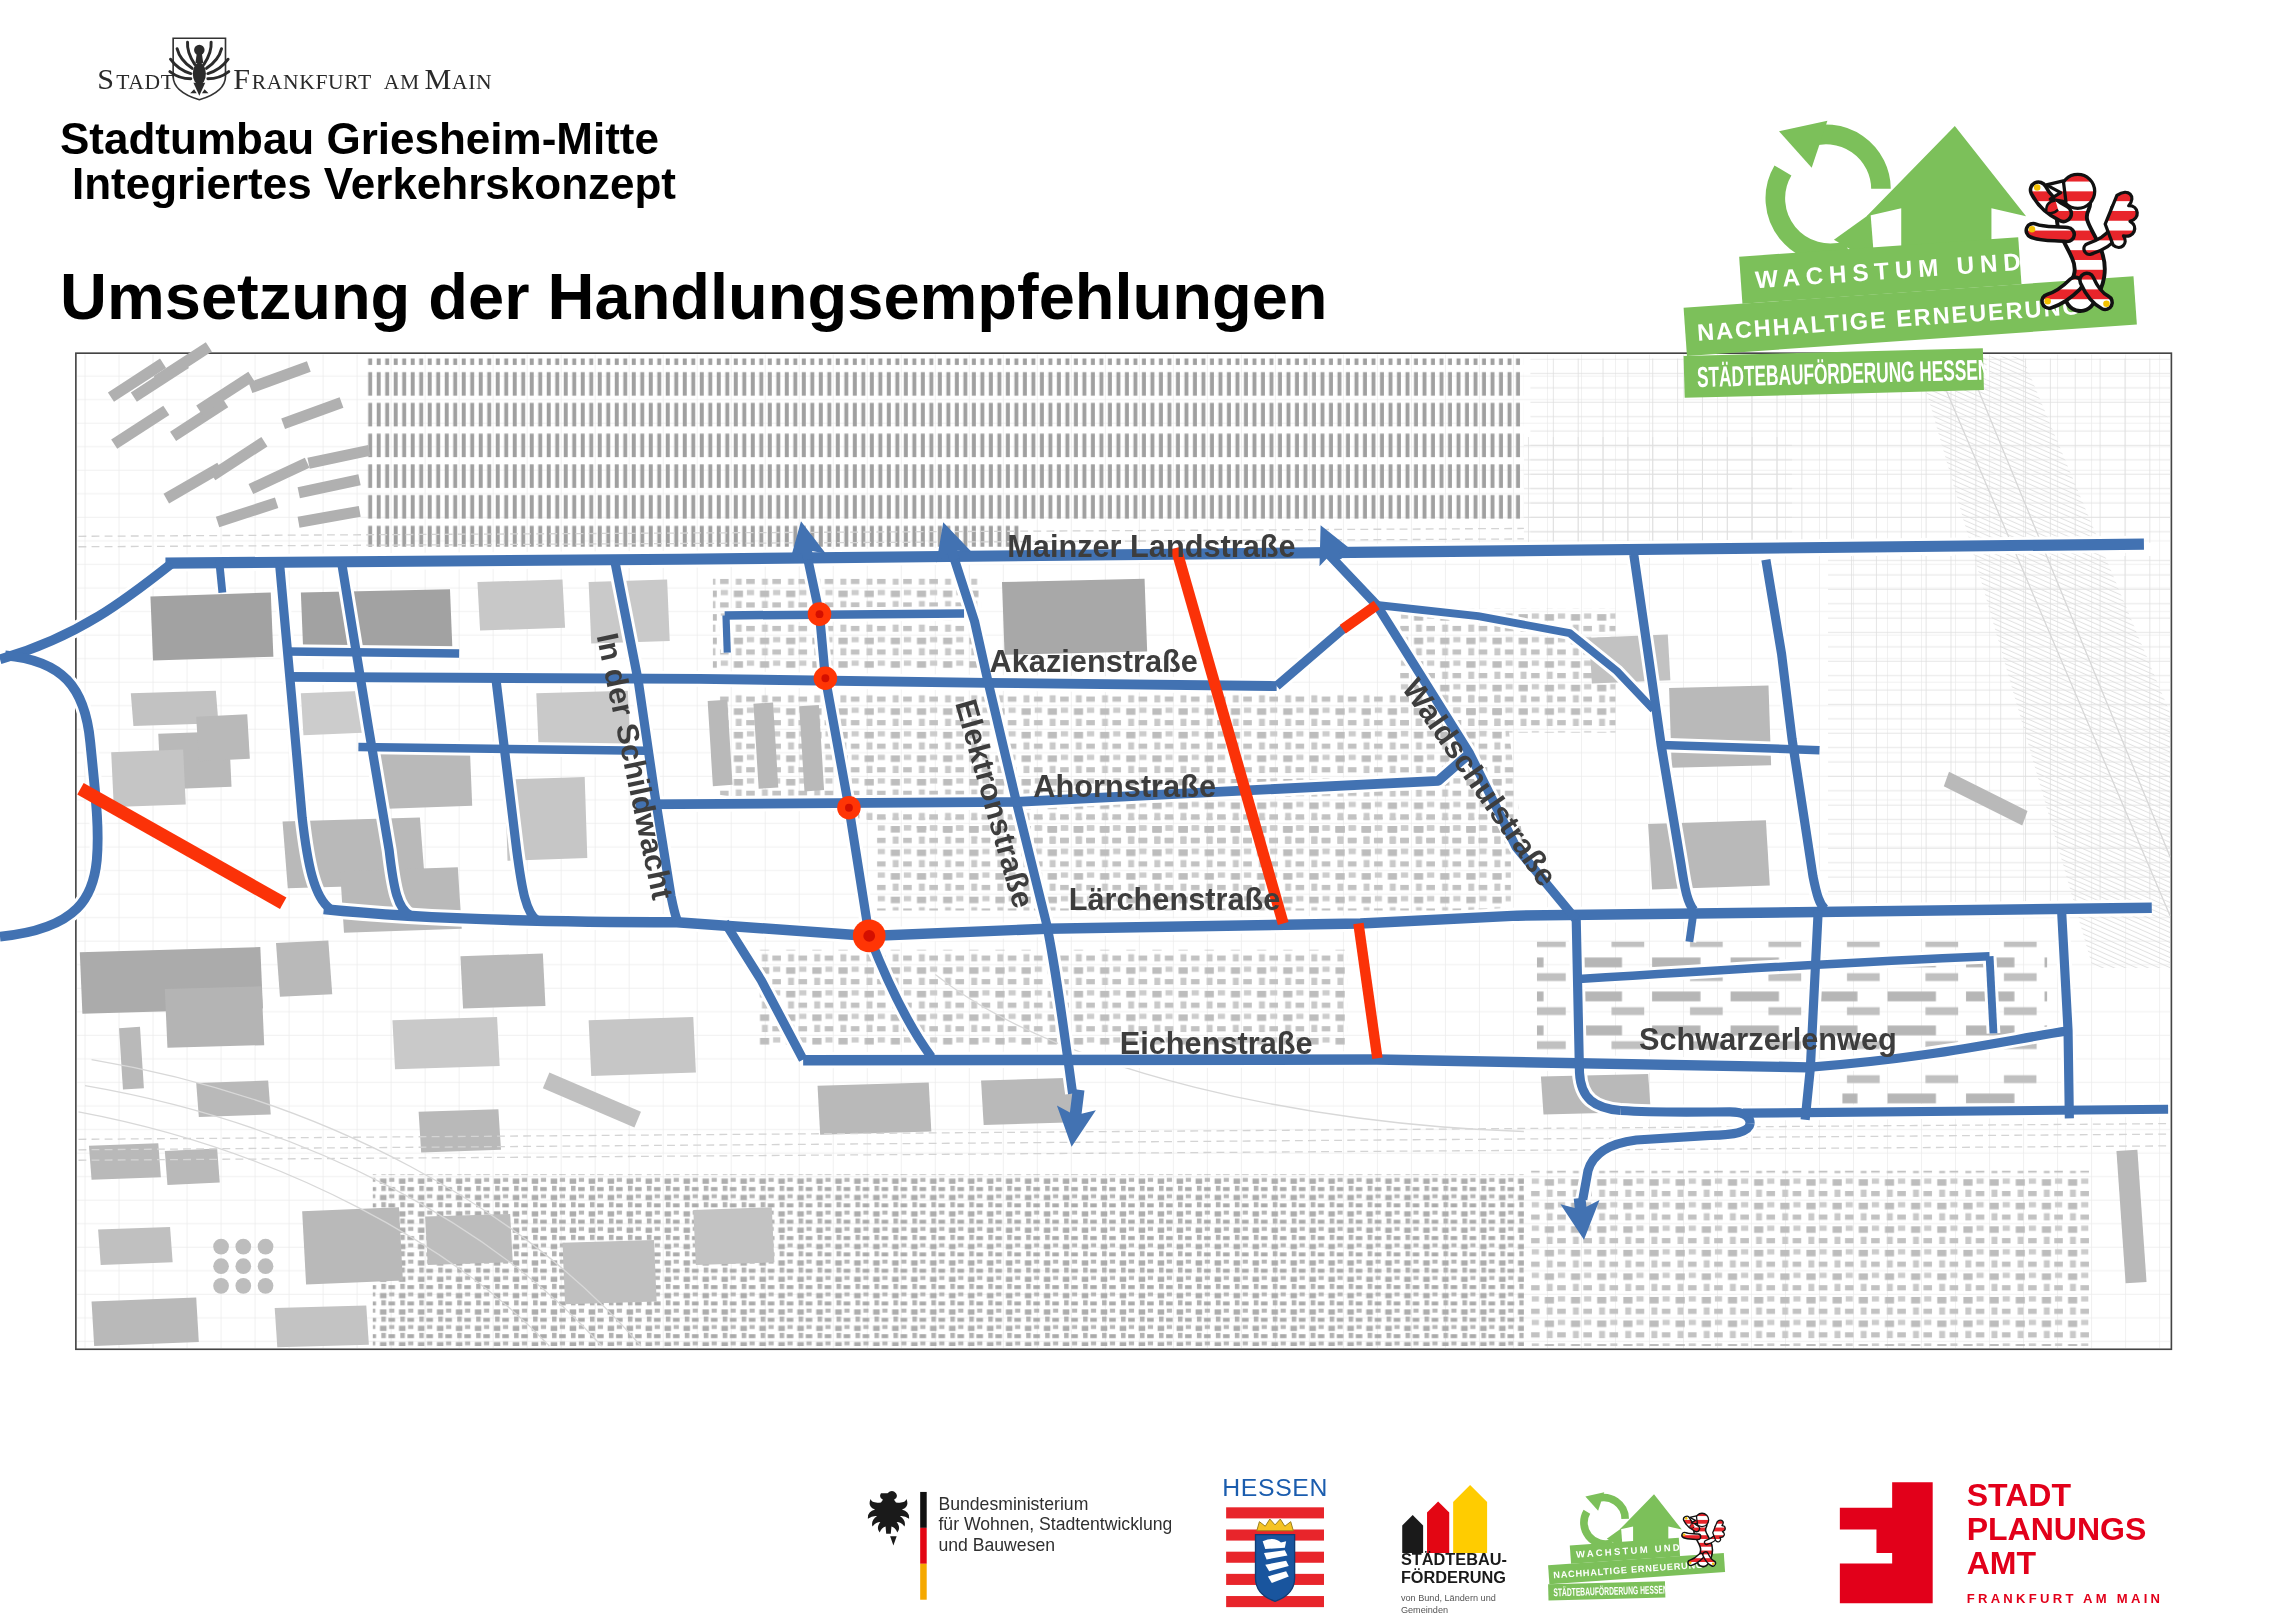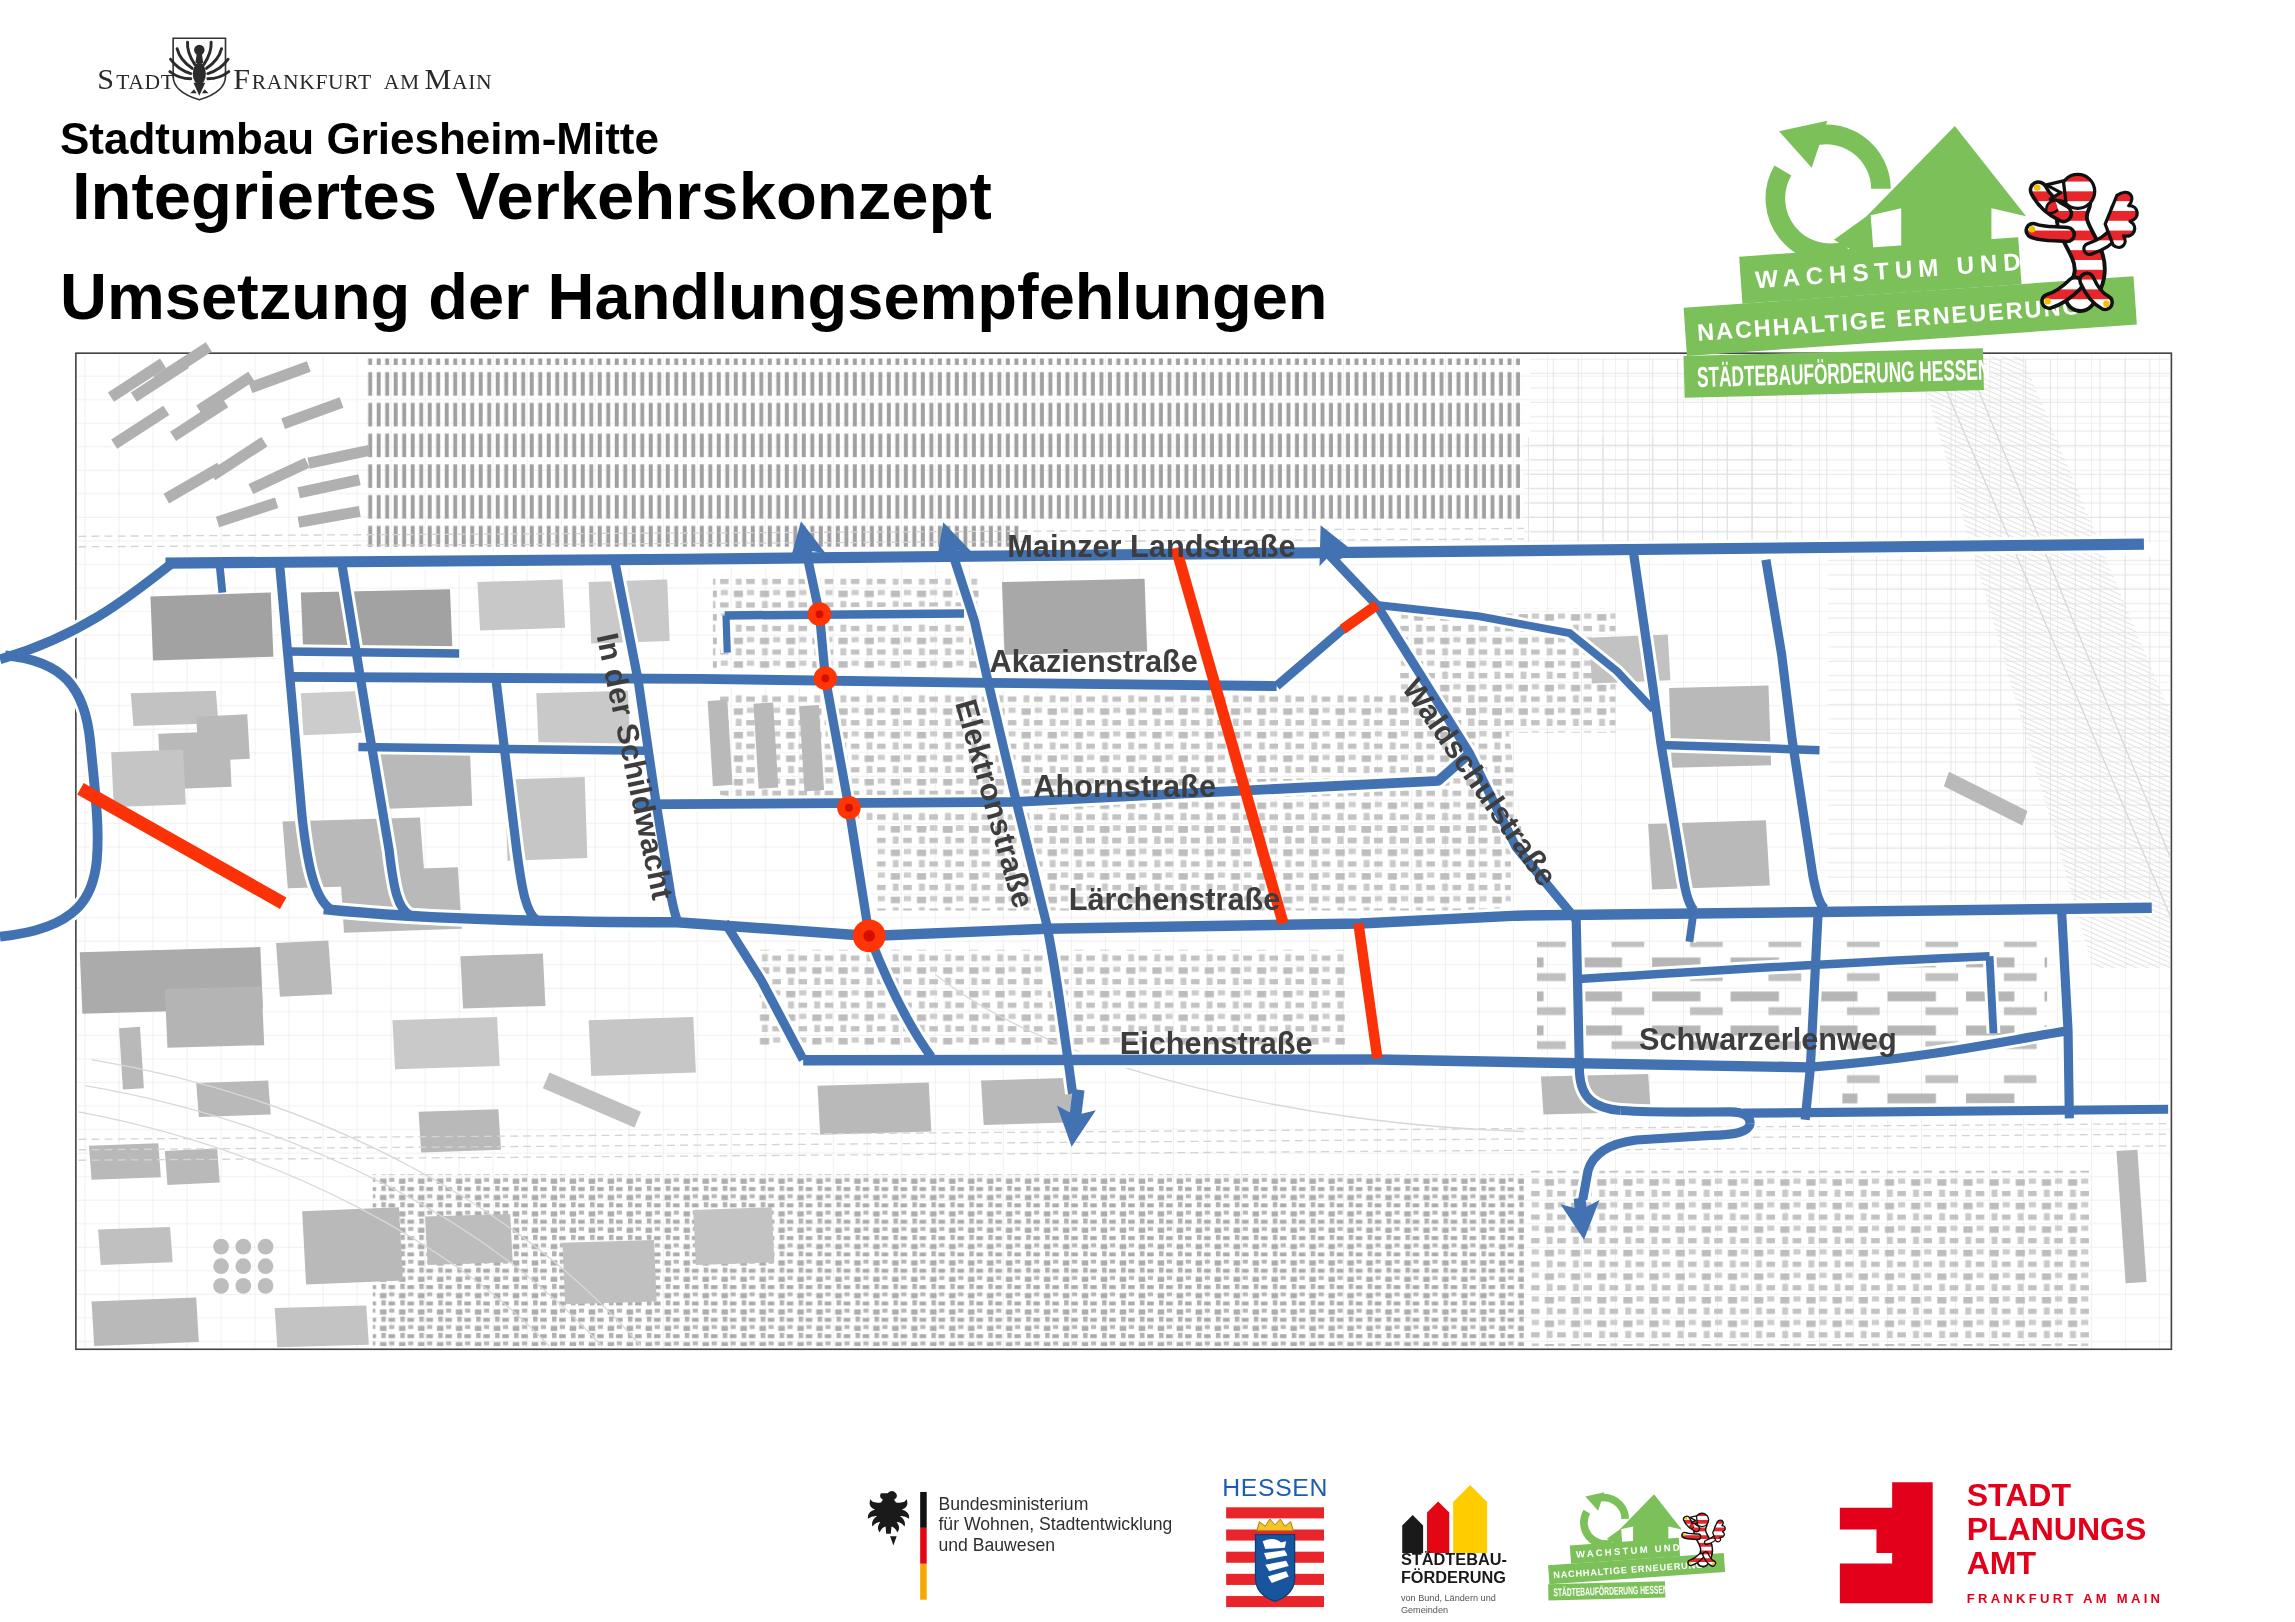--- a/index.html
+++ b/index.html
@@ -36,21 +36,21 @@
     <text x="216" y="86" font-size="46">F</text>
     <text x="244" y="86" font-size="33" letter-spacing="1">RANKFURT</text>
     <text x="446" y="86" font-size="33" letter-spacing="1">AM</text>
     <text x="508" y="86" font-size="46">M</text>
     <text x="550" y="86" font-size="33" letter-spacing="1">AIN</text>
   </g>
 </svg>
 
 <div class="abs ttl" style="left:60px;top:117px;font-size:44px;">Stadtumbau Griesheim-Mitte</div>
 
-<div class="abs ttl" style="left:72px;top:162px;font-size:67px;">Integriertes Verkehrskonzept</div>
+<div class="abs ttl" style="left:72px;top:162px;font-size:44px;">Integriertes Verkehrskonzept</div>
 
 <div class="abs ttl" style="left:60px;top:264px;font-size:65px;">Umsetzung der Handlungsempfehlungen</div>
 
 <svg class="abs" style="left:1673px;top:92px;z-index:6" width="497" height="317" viewBox="0 0 760 485">
  <g>
 
   <g fill="none" stroke="#7cc05a" stroke-width="30">
     <path d="M318 148 A84 84 0 0 0 205 70"></path>
     <path d="M168 120 A84 84 0 0 0 268 242"></path>
   </g>

